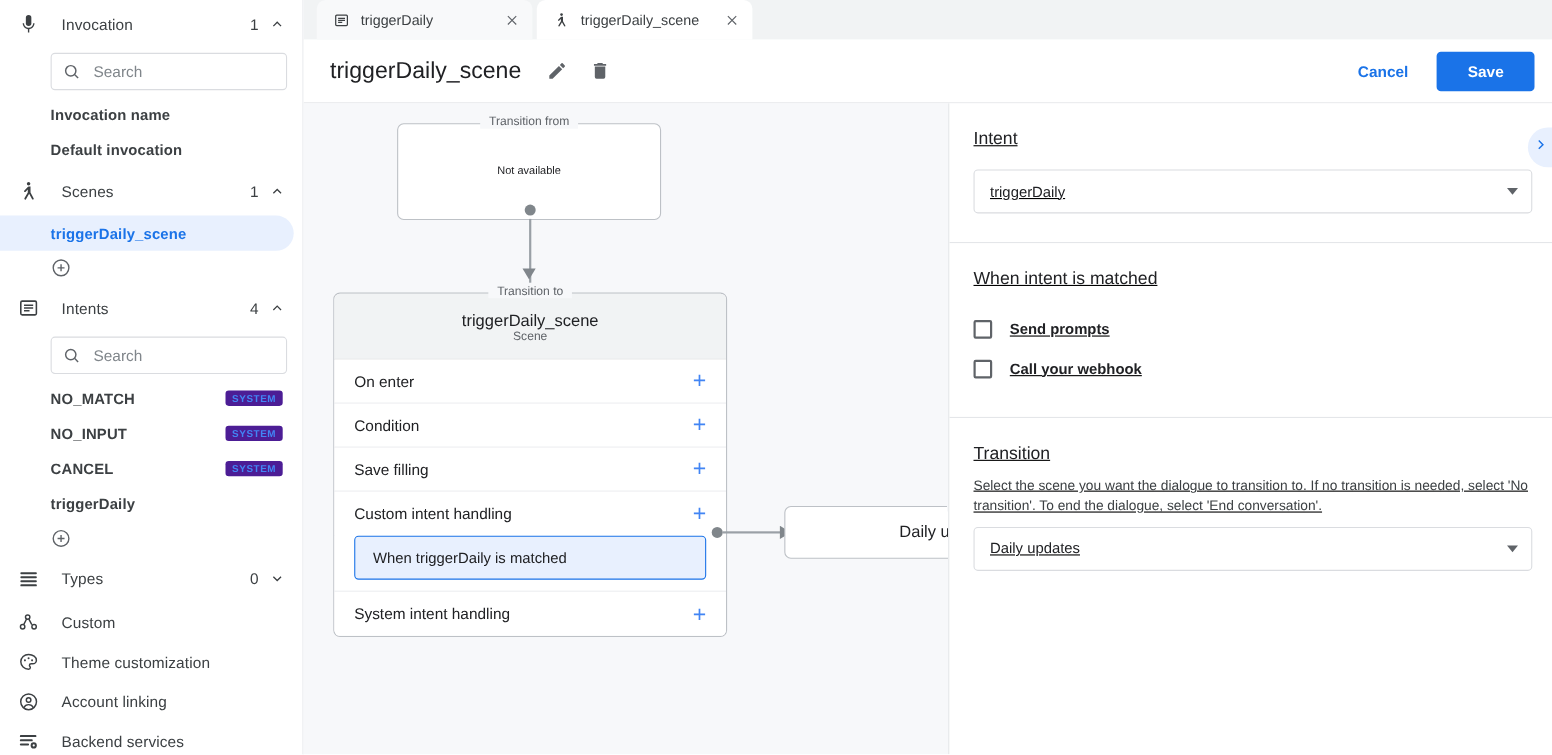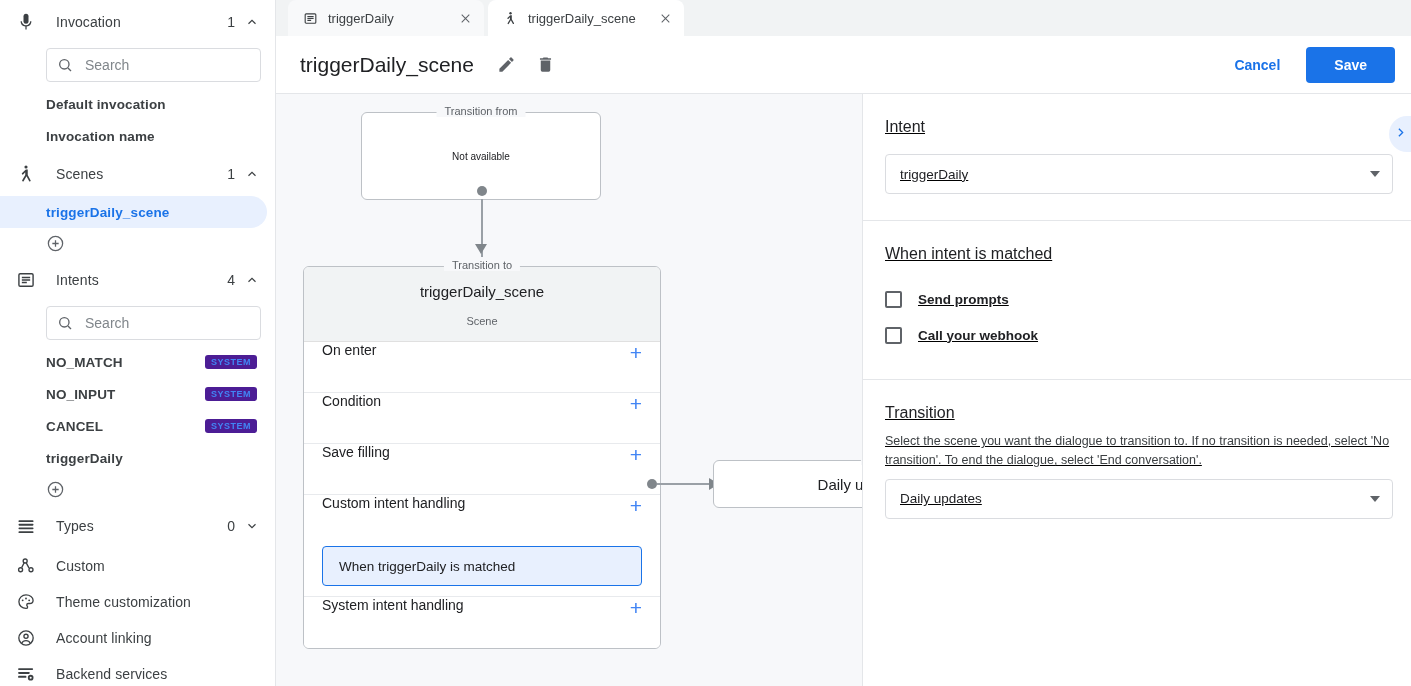--- a/index.html
+++ b/index.html
@@ -182,24 +182,24 @@
   #node-to {
     left: 27px; top: 172px; width: 358px;
     background: #fff; overflow: visible;
   }
   .scene-head {
     background: #f1f3f4; border-radius: 5px 5px 0 0;
     padding: 16px 0 14px 0; text-align: center;
     border-bottom: 1px solid #e0e0e0;
   }
   .scene-head .sh-title { font-size: 15px; color: #202124; }
-  .scene-head .sh-sub { font-size: 11px; color: #5f6368; margin-top: 15px; }
+  .scene-head .sh-sub { font-size: 11px; color: #5f6368; margin-top: 0; }
   .scene-row {
-    display: flex; 
-    height: 51px; padding: 0 18px;
+    display: flex; align-items: center;
+    height: 40px; padding: 0 18px;
     border-bottom: 1px solid #e8eaed;
     background: #fff;
     cursor: pointer;
   }
   .scene-row:last-child { border-bottom: 0; border-radius: 0 0 5px 5px; }
   .scene-row .sr-label { flex: 1 1 auto; font-size: 14px; color: #202124; }
   .plus-blue { font-size: 21px; color: #4285f4; line-height: 1; cursor: pointer; font-weight: 300; }
   .handler-block { background: #fff; padding: 0 18px 10px 18px; border-bottom: 1px solid #e8eaed; }
   .handler-chip {
     border: 1px solid #1a73e8; background: #e8f0fe;
@@ -288,24 +288,24 @@
           <svg width="16" height="16" viewBox="0 0 24 24" fill="none" stroke="currentColor" stroke-width="2">
               <circle cx="11" cy="11" r="7"></circle>
               <path d="M16.5 16.5L21 21"></path>
             </svg>
         </span>
         <input type="text" placeholder="Search" style="">
       </div>
     </div>
 
     <div class="sub-item">
+      <span class="si-label">Invocation name</span>
+    </div>
+    <div class="sub-item">
       <span class="si-label">Default invocation</span>
-    </div>
-    <div class="sub-item">
-      <span class="si-label">Invocation name</span>
     </div>
 
     <div class="nav-group-header">
       <span class="nav-icon">
         <svg width="20" height="20" viewBox="0 0 24 24" fill="currentColor">
             <circle cx="12" cy="3.6" r="1.9"></circle>
             <path d="M11.1 7.1 7.4 10.9a1 1 0 1 0 1.4 1.4l2.3-2.3v3.2l-3.5 6.1a1 1 0 1 0 1.7 1l3.3-5.7 3.1 5.7a1 1 0 1 0 1.75-.95l-3.35-6.15V6.6h-2.1z"></path>
           </svg>
       </span>
       <span class="nav-label">Scenes</span>

